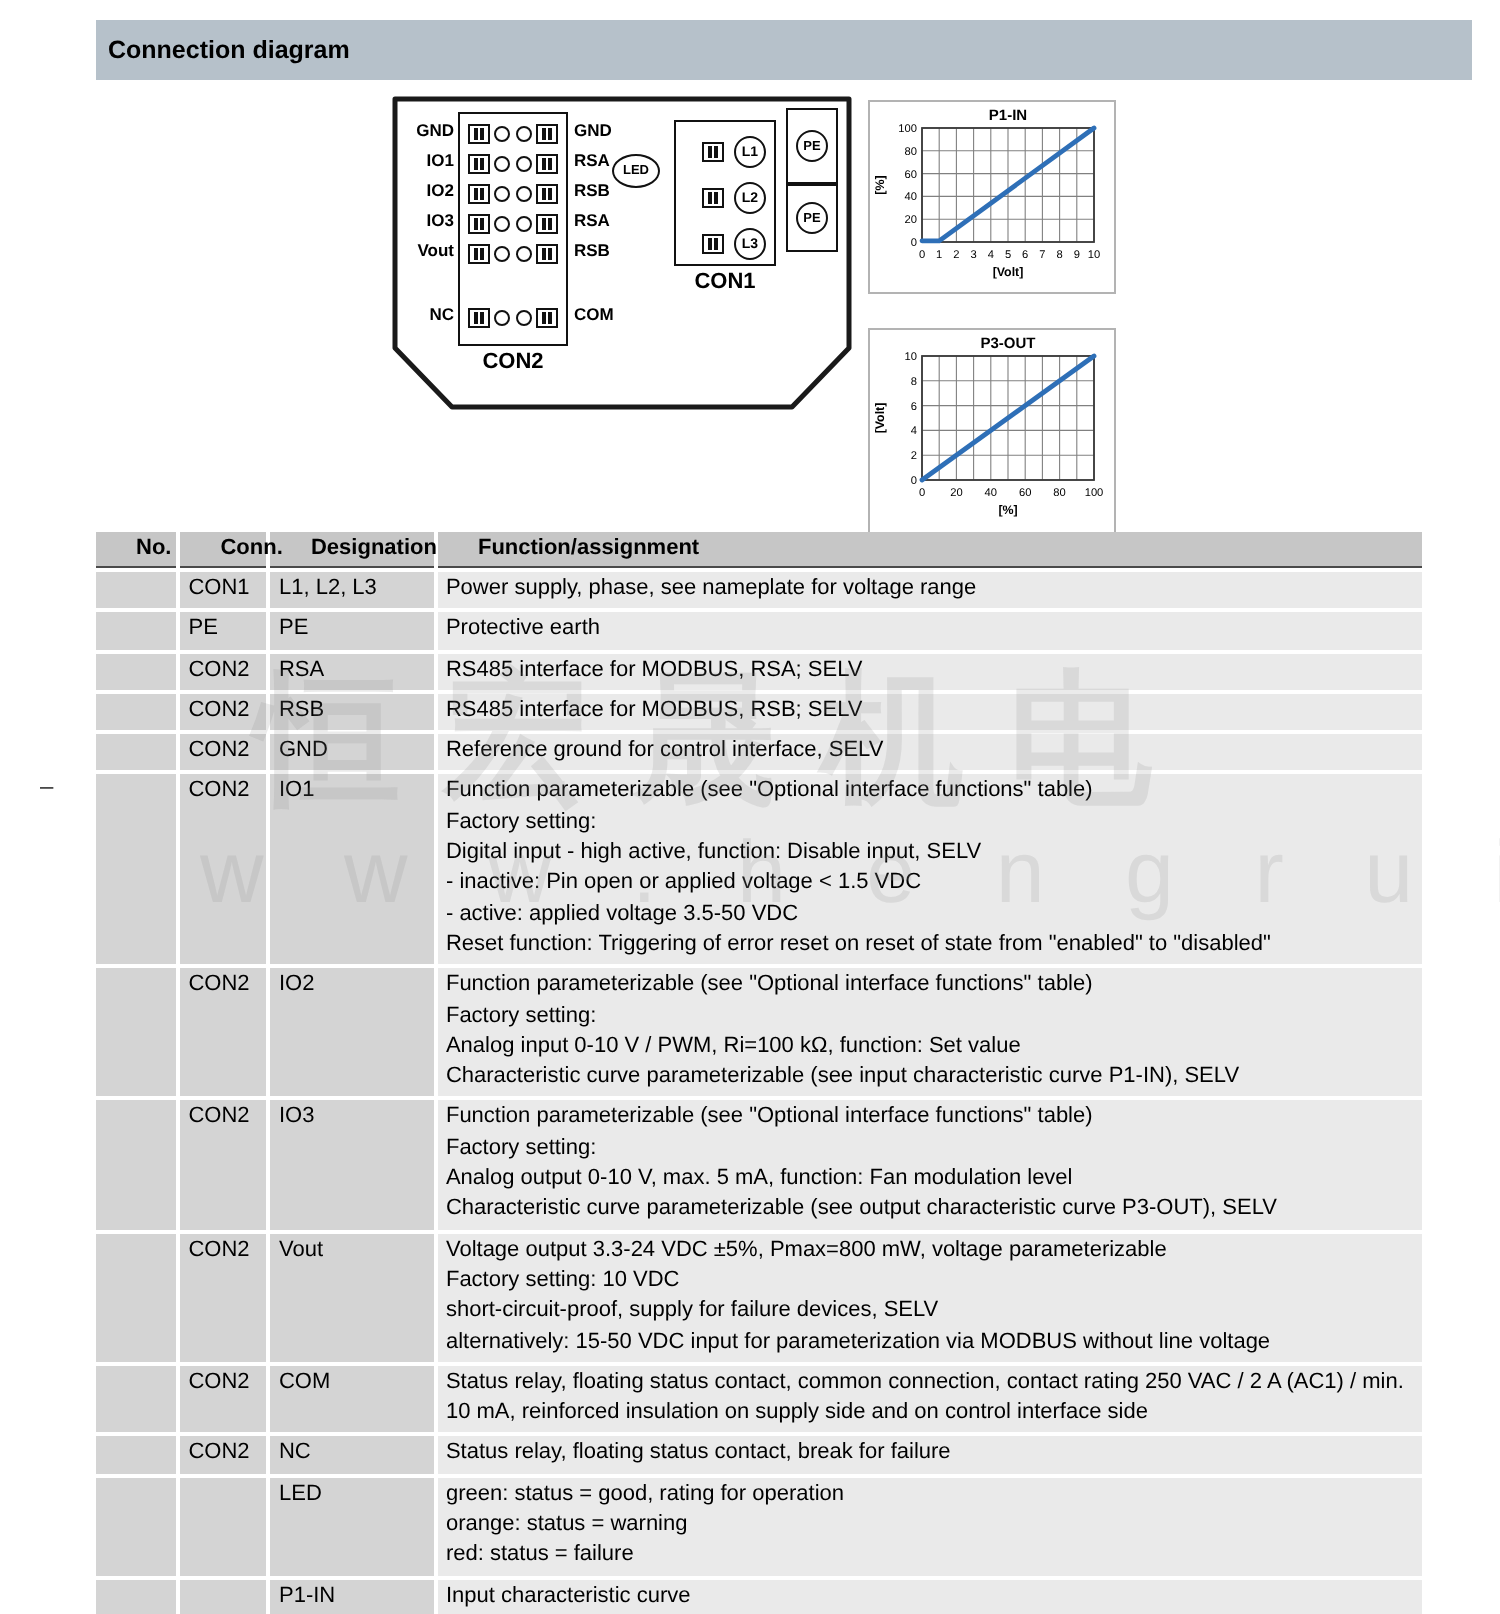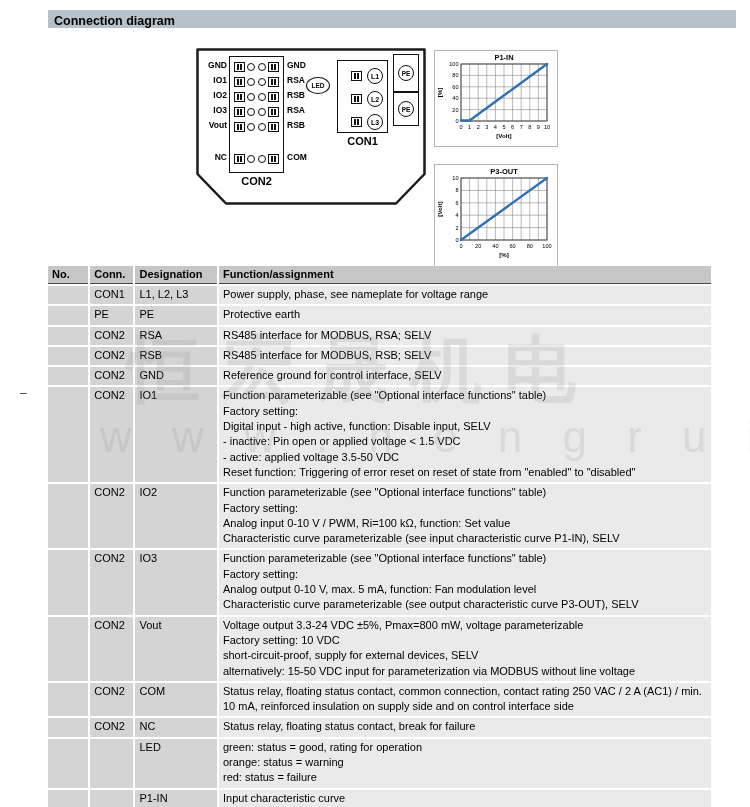--- a/index.html
+++ b/index.html
@@ -2,22 +2,22 @@
 <html><head>
 <meta charset="utf-8">
 <style>
   html,body{margin:0;padding:0;}
   body{
     width:750px;height:807px;position:relative;background:#ffffff;
     font-family:"Liberation Sans",sans-serif;color:#000;overflow:hidden;
   }
   
   .title-bar{
-    position:absolute;left:48px;top:10px;width:688px;height:18px;
-    background:#b6c1ca;display:flex;align-items:flex-end;
+    position:absolute;left:48px;top:10px;width:688px;height:30px;
+    background:#b6c1ca;display:flex;align-items:center;
   }
   .title-bar span{font-size:12.5px;font-weight:bold;padding-left:6px;}
   
   .margin-dash{position:absolute;left:20px;top:386px;font-size:12px;color:#333;}
   
   .wm-cjk{
     position:absolute;left:128px;top:322px;font-size:72px;font-weight:bold;
     letter-spacing:22px;color:rgba(130,130,130,0.16);white-space:nowrap;z-index:5;pointer-events:none;
   }
   .wm-url{
@@ -51,21 +51,21 @@
   
   .panel{position:absolute;border:1px solid #b3b3b3;background:#fff;}
   .panel-1{left:434px;top:50px;width:122px;height:95px;}
   .panel-2{left:434px;top:164px;width:122px;height:104px;}
   
   table.conn{
     position:absolute;left:46px;top:264px;border-collapse:separate;border-spacing:2px;
     table-layout:fixed;width:667px;font-size:11px;
   }
   table.conn th{
-    background:#c6c6c6;font-weight:bold;text-align:left;padding:1px 4px 2px 4px;
+    background:#c6c6c6;font-weight:bold;text-align:left;padding:1px 4px 2px 20px;
     border-bottom:1px solid #4a4a4a;line-height:14px;
   }
   table.conn td{vertical-align:top;padding:1px 4px 2px 4px;line-height:15.3px;}
   td.c-left{background:#d4d4d4;}
   td.c-fn{background:#eaeaea;margin-top:47px;}
   .fn-line{line-height:15.3px;}
 </style>
 </head>
 <body>
 
@@ -388,21 +388,21 @@
           <div class="fn-line">Characteristic curve parameterizable (see output characteristic curve P3-OUT), SELV</div>
         </td>
       </tr>
       <tr>
         <td class="c-left"></td>
         <td class="c-left">CON2</td>
         <td class="c-left">Vout</td>
         <td class="c-fn">
           <div class="fn-line">Voltage output 3.3-24 VDC ±5%, Pmax=800 mW, voltage parameterizable</div>
           <div class="fn-line">Factory setting: 10 VDC</div>
-          <div class="fn-line">short-circuit-proof, supply for external devices, SELV</div>
+          <div class="fn-line">short-circuit-proof, supply for failure devices, SELV</div>
           <div class="fn-line">alternatively: 15-50 VDC input for parameterization via MODBUS without line voltage</div>
         </td>
       </tr>
       <tr>
         <td class="c-left"></td>
         <td class="c-left">CON2</td>
         <td class="c-left">COM</td>
         <td class="c-fn">
           <div class="fn-line">Status relay, floating status contact, common connection, contact rating 250 VAC / 2 A (AC1) / min. 10 mA, reinforced insulation on supply side and on control interface side</div>
         </td>

